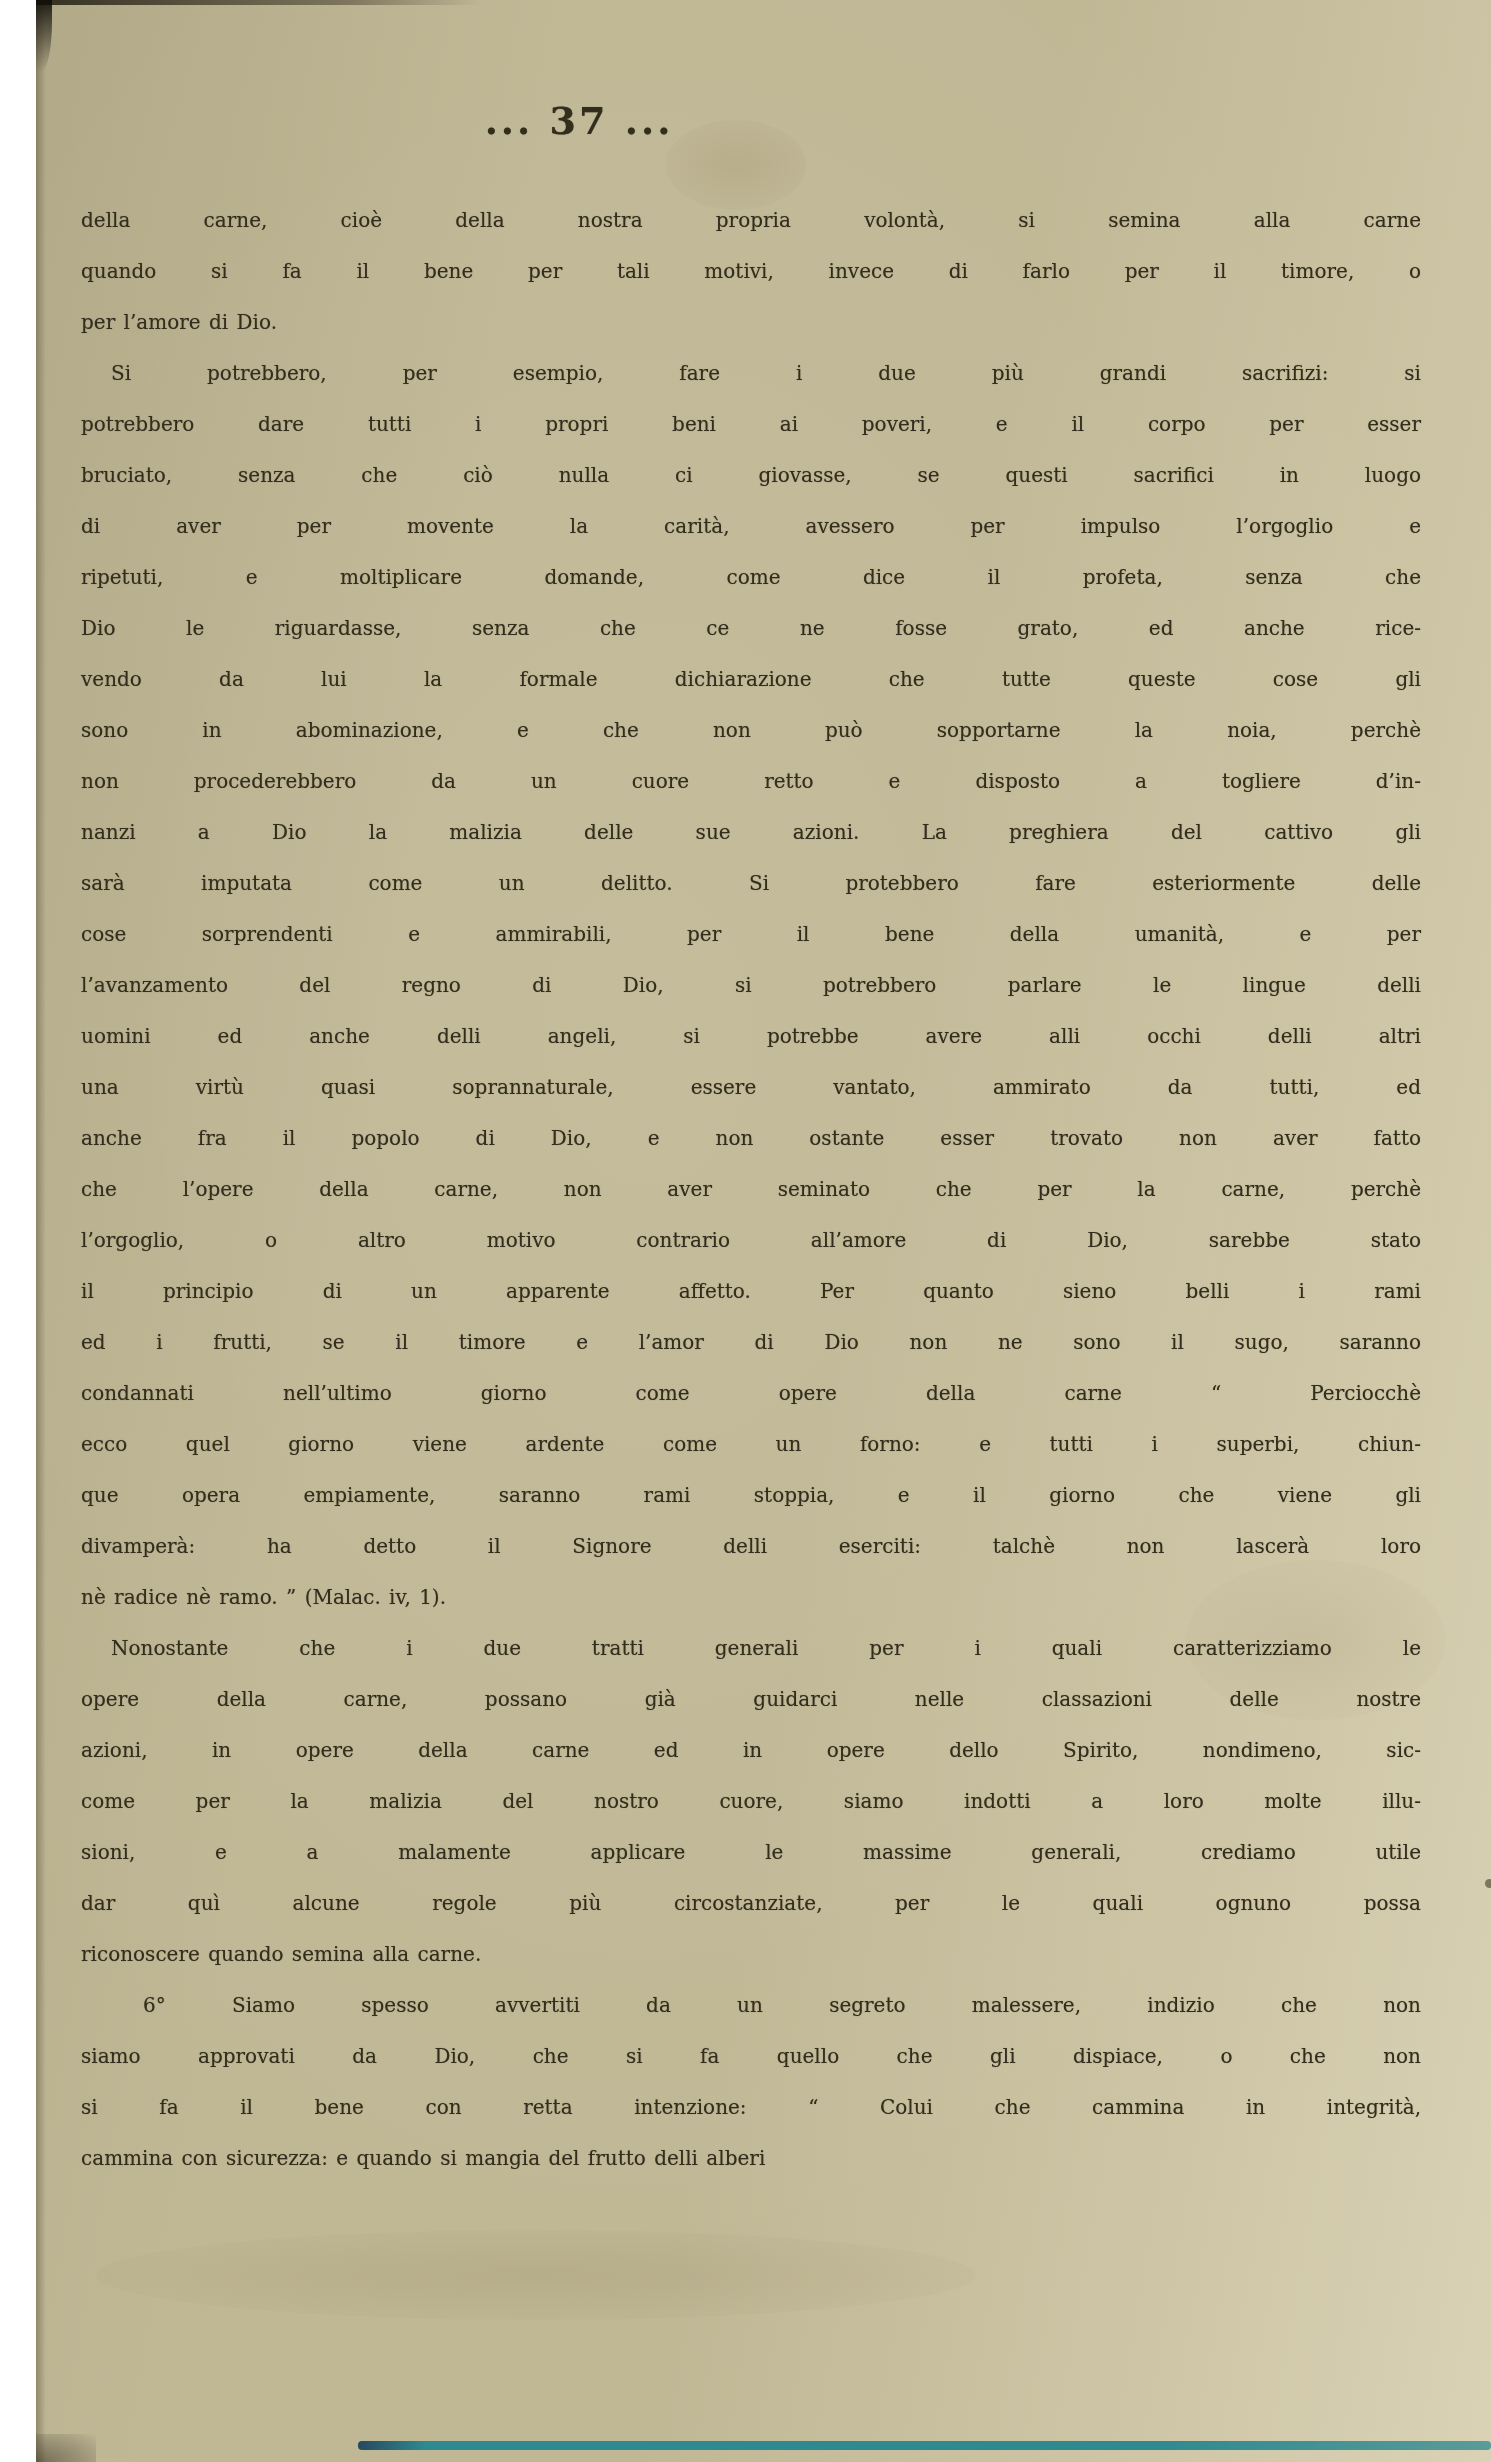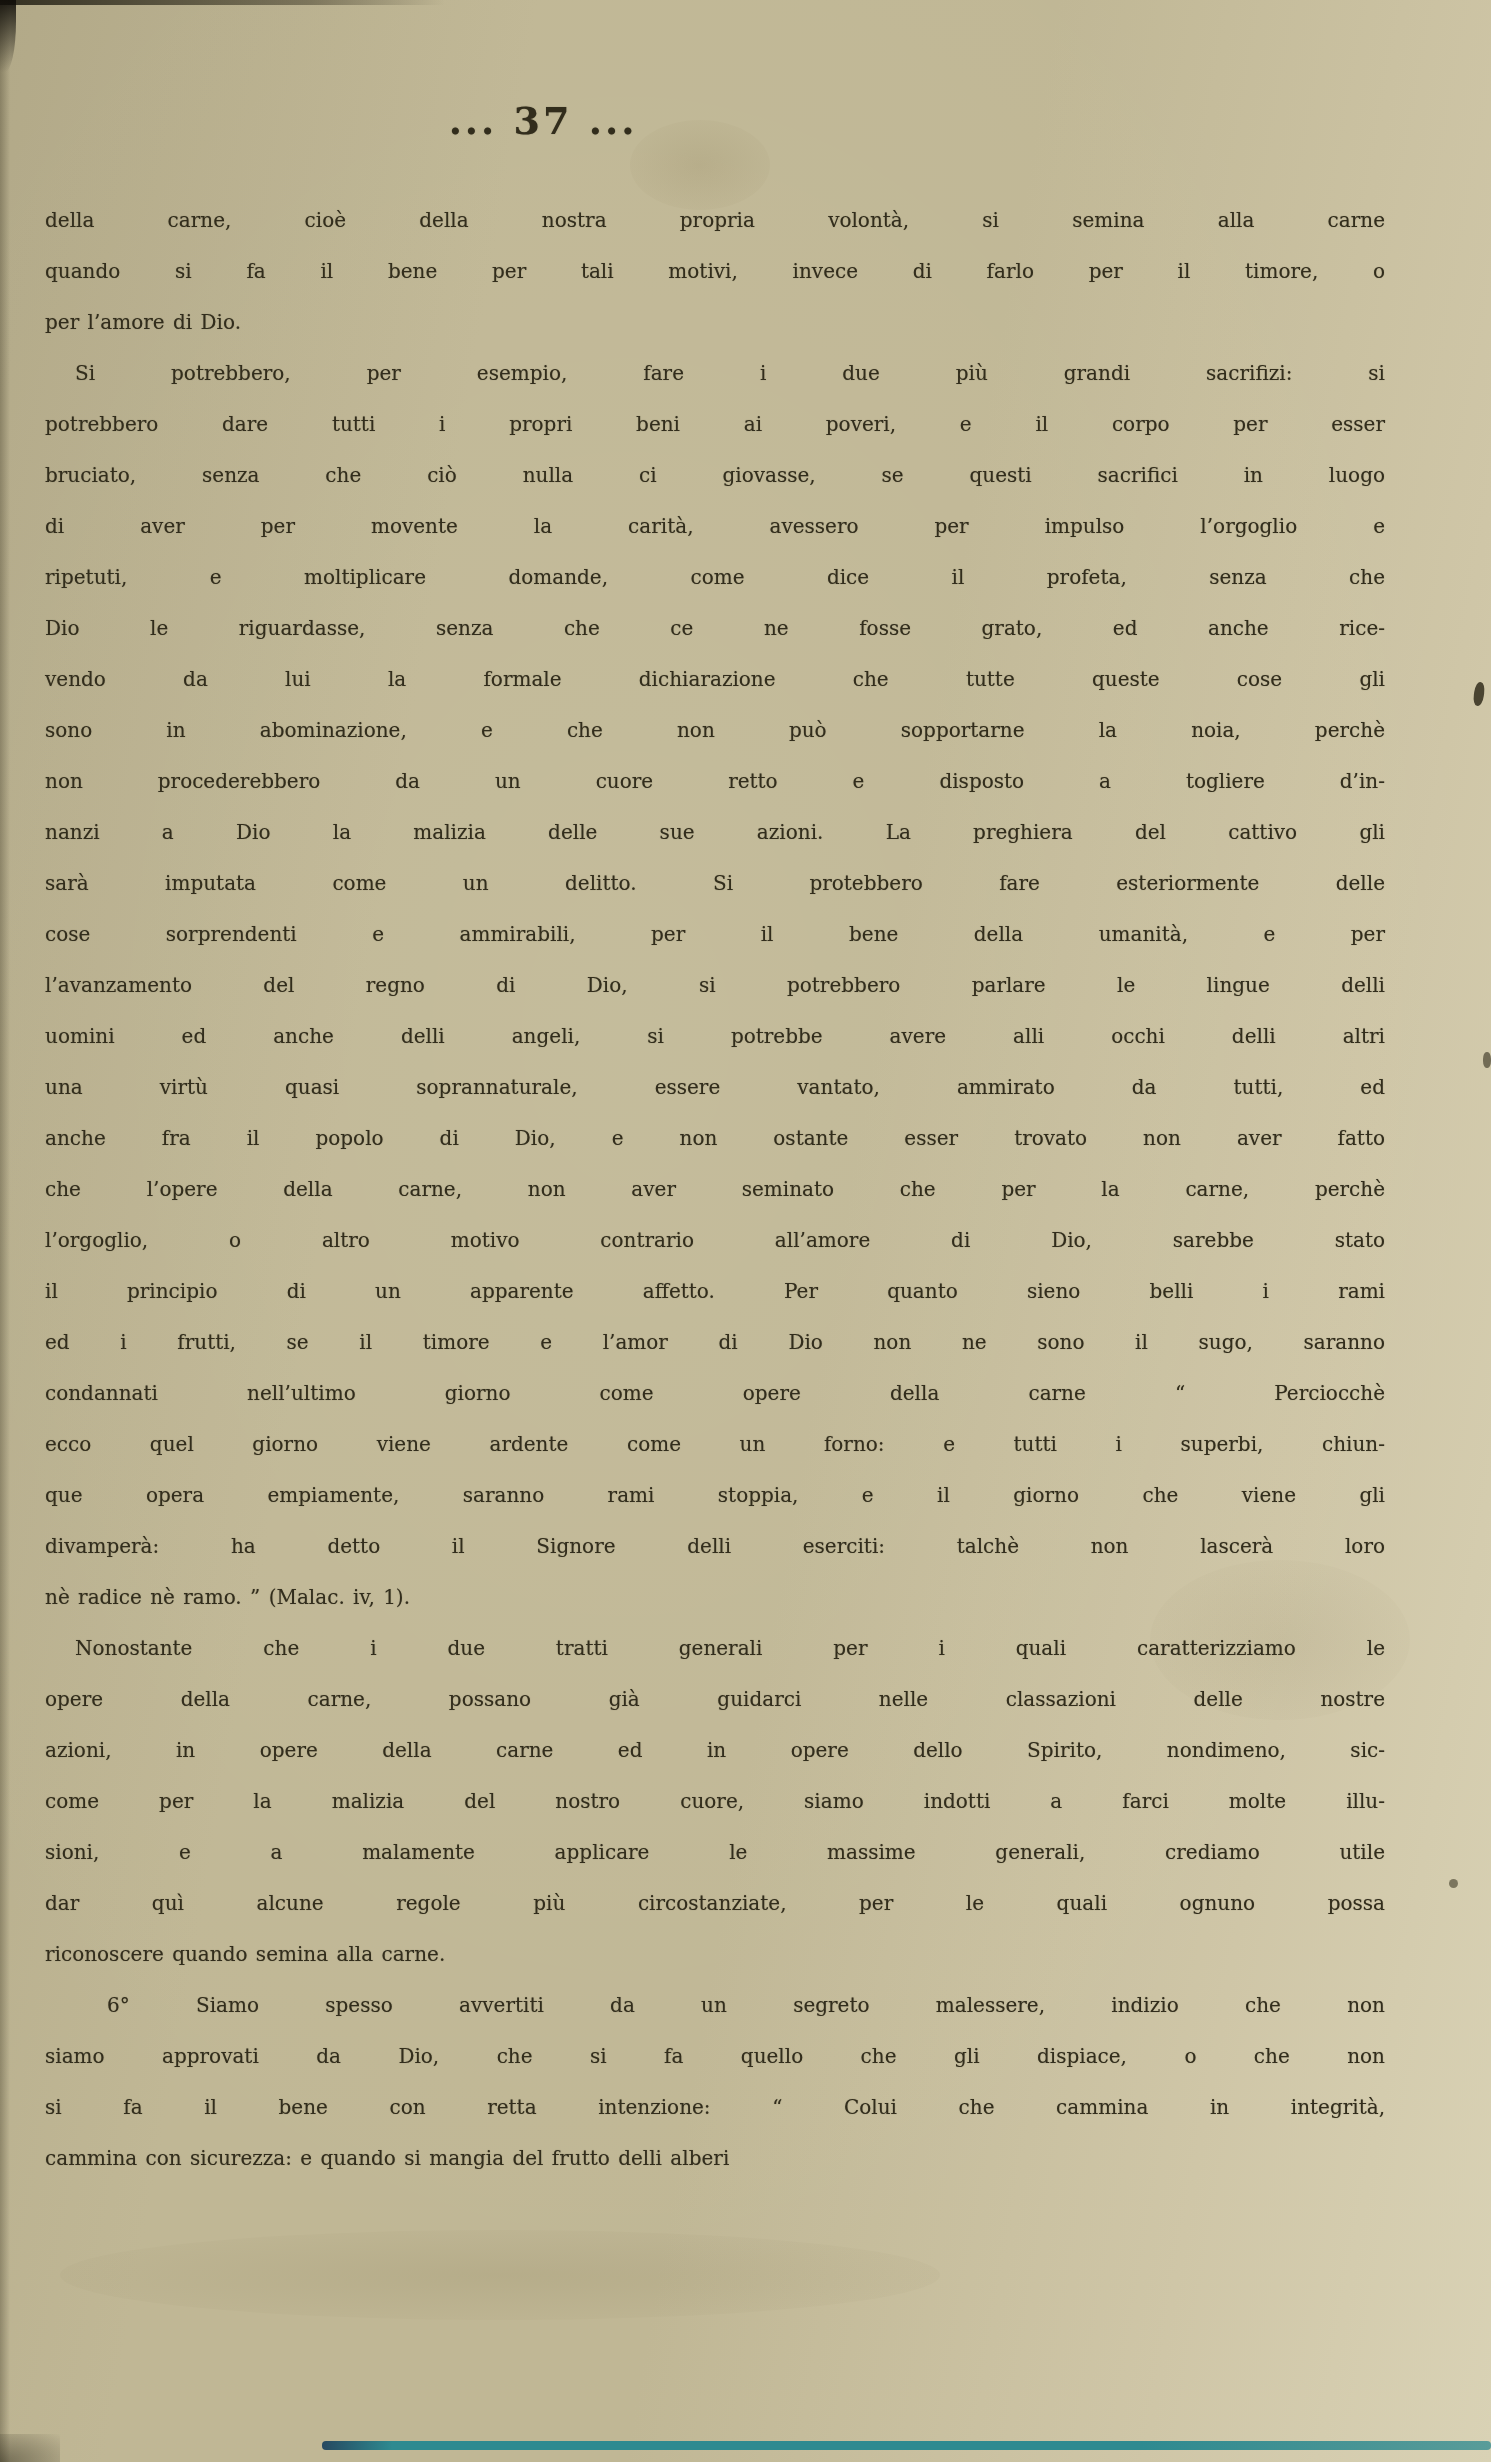--- a/index.html
+++ b/index.html
@@ -12,20 +12,21 @@
     overflow: hidden;
     position: relative;
     font-family: "DejaVu Serif", "Liberation Serif", serif;
   }
   .scan {
     position: absolute;
     inset: 0;
     background:
       radial-gradient(ellipse 1300px 1900px at 42% 42%, rgba(255,255,240,0.07), rgba(0,0,0,0) 70%),
       linear-gradient(100deg, var(--paper_dark) 0%, var(--paper) 28%, var(--paper) 55%, var(--paper_light) 82%, var(--paper_lighter) 100%);
+    margin-left: 36px;
   }
   
   .edge-top {
     position: absolute; left: 0; top: 0; width: 445px; height: 5px;
     background: linear-gradient(to right, rgba(30,27,16,0.85), rgba(50,45,28,0.45) 70%, rgba(50,45,28,0));
   }
   .edge-left {
     position: absolute; left: 0; top: 0; width: 10px; height: 100%;
     background: linear-gradient(to right, rgba(60,54,34,0.35), rgba(60,54,34,0));
   }
@@ -128,21 +129,21 @@
           <div class="line">condannati nell’ultimo giorno come opere della carne “ Perciocchè</div>
           <div class="line">ecco quel giorno viene ardente come un forno: e tutti i superbi, chiun-</div>
           <div class="line">que opera empiamente, saranno rami stoppia, e il giorno che viene gli</div>
           <div class="line">divamperà: ha detto il Signore delli eserciti: talchè non lascerà loro</div>
           <div class="line last">nè radice nè ramo. ” (Malac. iv, 1).</div>
         </div>
         <div class="paragraph indent-normal">
           <div class="line first">Nonostante che i due tratti generali per i quali caratterizziamo le</div>
           <div class="line">opere della carne, possano già guidarci nelle classazioni delle nostre</div>
           <div class="line">azioni, in opere della carne ed in opere dello Spirito, nondimeno, sic-</div>
-          <div class="line">come per la malizia del nostro cuore, siamo indotti a farci molte illu-</div>
+          <div class="line">come per la malizia del nostro cuore, siamo indotti a loro molte illu-</div>
           <div class="line">sioni, e a malamente applicare le massime generali, crediamo utile</div>
           <div class="line">dar quì alcune regole più circostanziate, per le quali ognuno possa</div>
           <div class="line last">riconoscere quando semina alla carne.</div>
         </div>
         <div class="paragraph indent-large">
           <div class="line first">6° Siamo spesso avvertiti da un segreto malessere, indizio che non</div>
           <div class="line">siamo approvati da Dio, che si fa quello che gli dispiace, o che non</div>
           <div class="line">si fa il bene con retta intenzione: “ Colui che cammina in integrità,</div>
           <div class="line last">cammina con sicurezza: e quando si mangia del frutto delli alberi</div>
         </div>

